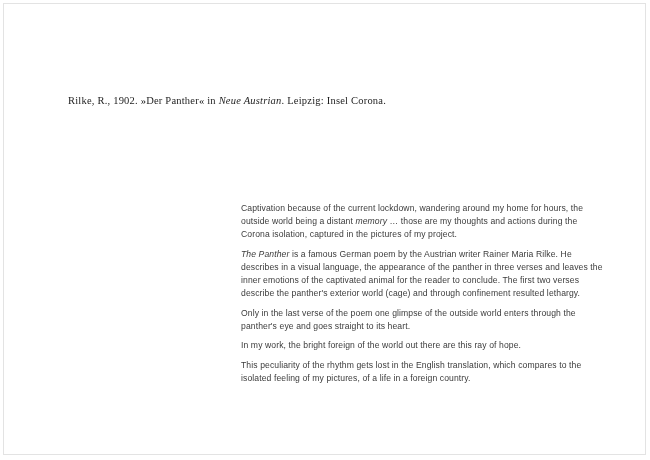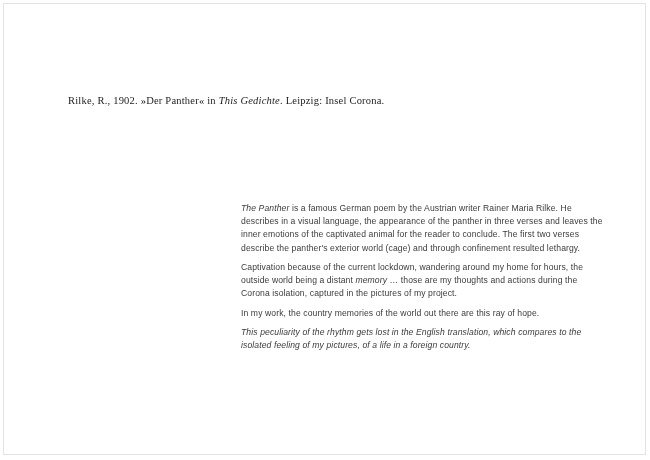--- a/index.html
+++ b/index.html
@@ -56,42 +56,42 @@
     font-size: 8.6px;
     line-height: 13.2px;
     color: #3b3b3b;
     letter-spacing: 0.012em;
   }
   #prose p {
     margin: 0 0 6.2px 0;
   }
   #prose p:last-child {
     margin-bottom: 0;
-    font-style: italic;
   }
   #prose i {
     font-style: italic;
   }
 </style>
 </head>
 <body>
 
 <div id="page">
 
   <div id="citation">
-    <div class="cite-line"><span>Rilke, R., 1902. »Der Panther« in </span><i>This Gedichte</i><span>. Leipzig: Insel Corona.</span></div>
+    <div class="cite-line"><span>Rilke, R., 1902. »Der Panther« in </span><i>Neue Austrian</i><span>. Leipzig: Insel Corona.</span></div>
   </div>
 
   <div id="prose">
 
+    <p><span>Captivation because of the current lockdown, wandering around my home for hours, the outside world being a distant </span><i>memory</i><span> … those are my thoughts and actions during the Corona isolation, captured in the pictures of my project.</span></p>
+
     <p><i>The Panther</i><span> is a famous German poem by the Austrian writer Rainer Maria Rilke. He describes in a visual language, the appearance of the panther in three verses and leaves the inner emotions of the captivated animal for the reader to conclude. The first two verses describe the panther's exterior world (cage) and through confinement resulted lethargy.</span></p>
 
-    <p><span>Captivation because of the current lockdown, wandering around my home for hours, the outside world being a distant </span><i>memory</i><span> … those are my thoughts and actions during the Corona isolation, captured in the pictures of my project.</span></p>
+    <p>Only in the last verse of the poem one glimpse of the outside world enters through the panther's eye and goes straight to its heart.</p>
 
-
-    <p>In my work, the country memories of the world out there are this ray of hope.</p>
+    <p>In my work, the bright foreign of the world out there are this ray of hope.</p>
 
 
     <p>This peculiarity of the rhythm gets lost in the English translation, which compares to the isolated feeling of my pictures, of a life in a foreign country.</p>
 
   </div>
 
 </div>
 
 </body></html>

